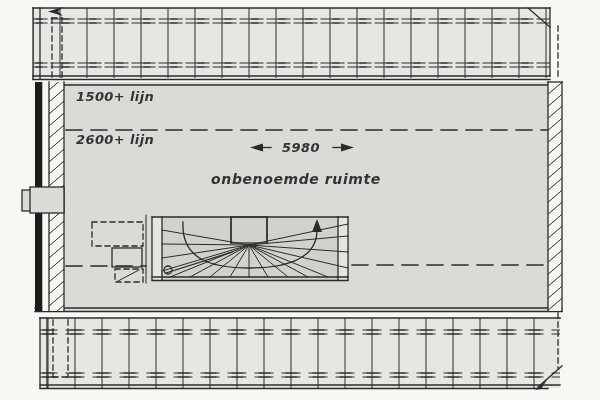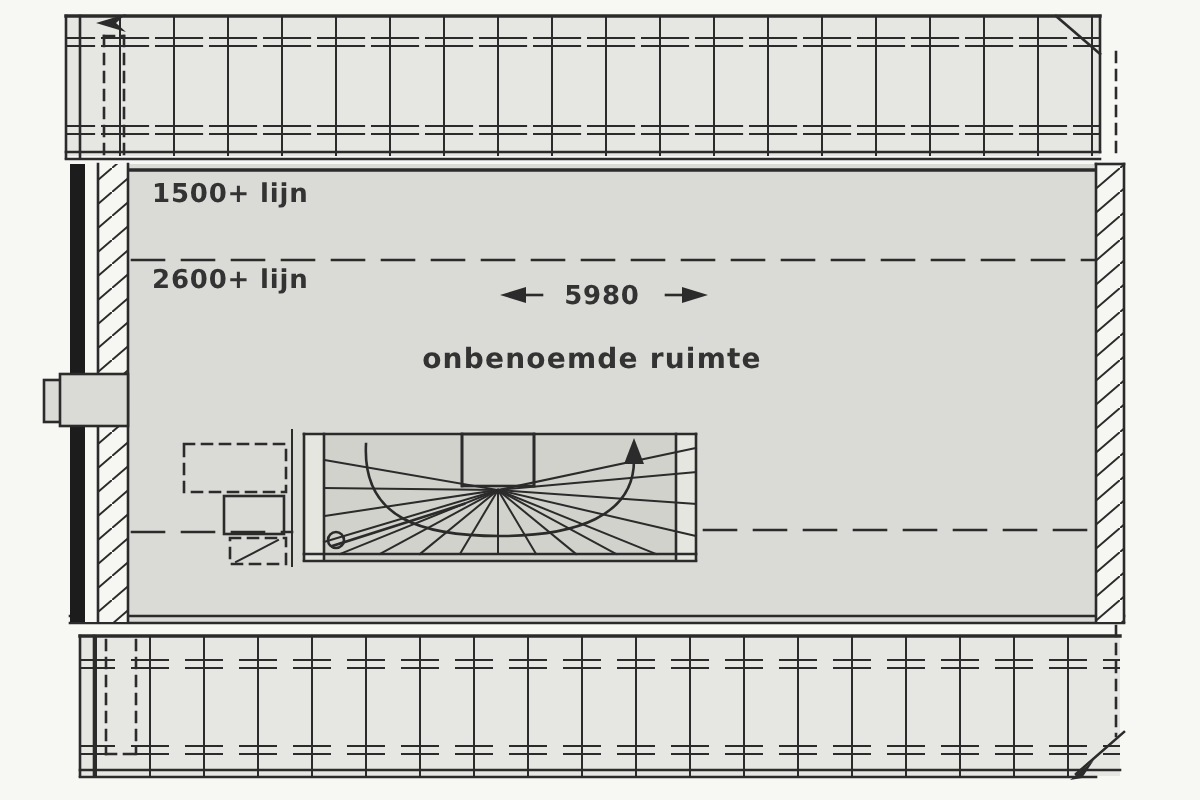--- a/index.html
+++ b/index.html
@@ -1,21 +1,21 @@
 <!DOCTYPE html>
 <html style="--background: #f7f7f4; --band_fill: #e6e6e2; --room_fill: #dadad6; --stair_fill: #d2d2cd; --wall_black: #1c1c1c; --line: #2b2b2b; --text: #333333;"><head>
 <meta charset="utf-8">
 <style>
   html,body{margin:0;padding:0;}
   body{
     width:600px;height:400px;overflow:hidden;
     background:var(--background,#f7f7f4);
     font-family:"DejaVu Sans", sans-serif;
   }
-  #plan-wrap{position:relative;width:600px;height:400px;}
+  #plan-wrap{position:relative;width:600px;height:400px;font-style:italic;}
   svg{position:absolute;top:0;left:0;}
   .ln{stroke:var(--line,#2b2b2b);stroke-width:1.3;fill:none;stroke-linecap:square;}
   .lnthick{stroke-width:1.7;}
   .lnthin{stroke-width:1;}
   .dash{stroke-dasharray:16 9;}
   .dashsm{stroke-dasharray:5 4;}
   .dashrow{stroke-dasharray:11 16;stroke-width:1.1;}
   .fill-band{fill:var(--band_fill,#e6e6e2);}
   .fill-room{fill:var(--room_fill,#dadad6);}
   .fill-stair{fill:var(--stair_fill,#d2d2cd);}

